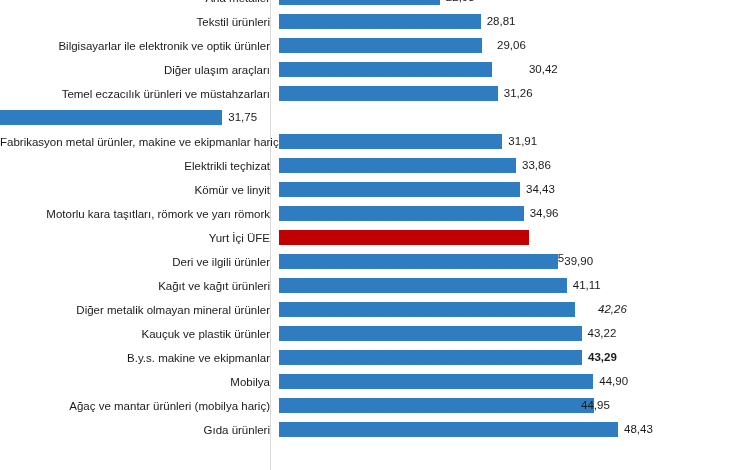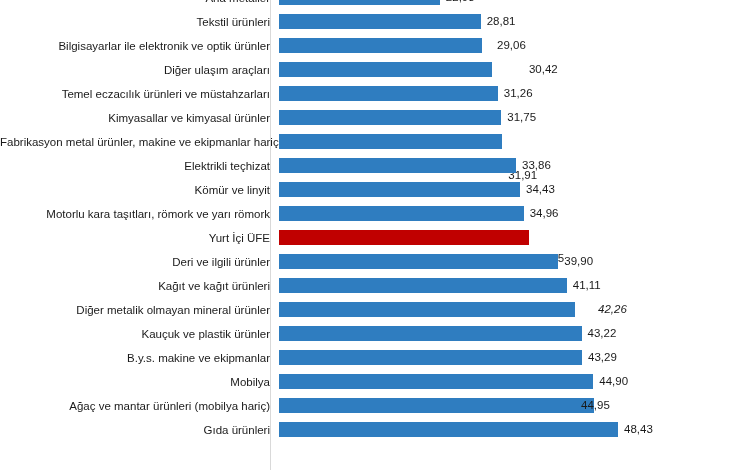--- a/index.html
+++ b/index.html
@@ -102,31 +102,30 @@
         </div>
       </div>
       <div class="row">
         <div class="row-label">Temel eczacılık ürünleri ve müstahzarları</div>
         <div class="bar-area">
           <div class="bar" style="width: 218.82px;"></div>
           <div class="bar-value" style="left: 224.82px;">31,26</div>
         </div>
       </div>
       <div class="row">
-        <div class="row-label">Kimyasallar ve kimyasal ürünler</div>
         <div class="bar-area">
           <div class="bar" style="width: 222.25px;"></div>
           <div class="bar-value" style="left: 228.25px;">31,75</div>
         </div>
       </div>
       <div class="row">
         <div class="row-label">Fabrikasyon metal ürünler, makine ve ekipmanlar hariç</div>
         <div class="bar-area">
           <div class="bar" style="width: 223.37px;"></div>
-          <div class="bar-value" style="left: 229.37px; margin-top: 34px;">31,91</div>
+          <div class="bar-value" style="left: 229.37px;">31,91</div>
         </div>
       </div>
       <div class="row">
         <div class="row-label">Elektrikli teçhizat</div>
         <div class="bar-area">
           <div class="bar" style="width: 237.02px;"></div>
           <div class="bar-value" style="left: 243.02px;">33,86</div>
         </div>
       </div>
       <div class="row">
@@ -175,21 +174,21 @@
         <div class="row-label">Kauçuk ve plastik ürünler</div>
         <div class="bar-area">
           <div class="bar" style="width: 302.54px;"></div>
           <div class="bar-value" style="left: 308.54px;">43,22</div>
         </div>
       </div>
       <div class="row">
         <div class="row-label">B.y.s. makine ve ekipmanlar</div>
         <div class="bar-area">
           <div class="bar" style="width: 303.03px;"></div>
-          <div class="bar-value" style="left: 309.03px;">43,29</div>
+          <div class="bar-value" style="left: 309.03px; font-weight: bold;">43,29</div>
         </div>
       </div>
       <div class="row">
         <div class="row-label">Mobilya</div>
         <div class="bar-area">
           <div class="bar" style="width: 314.3px;"></div>
           <div class="bar-value" style="left: 320.3px;">44,90</div>
         </div>
       </div>
       <div class="row">

